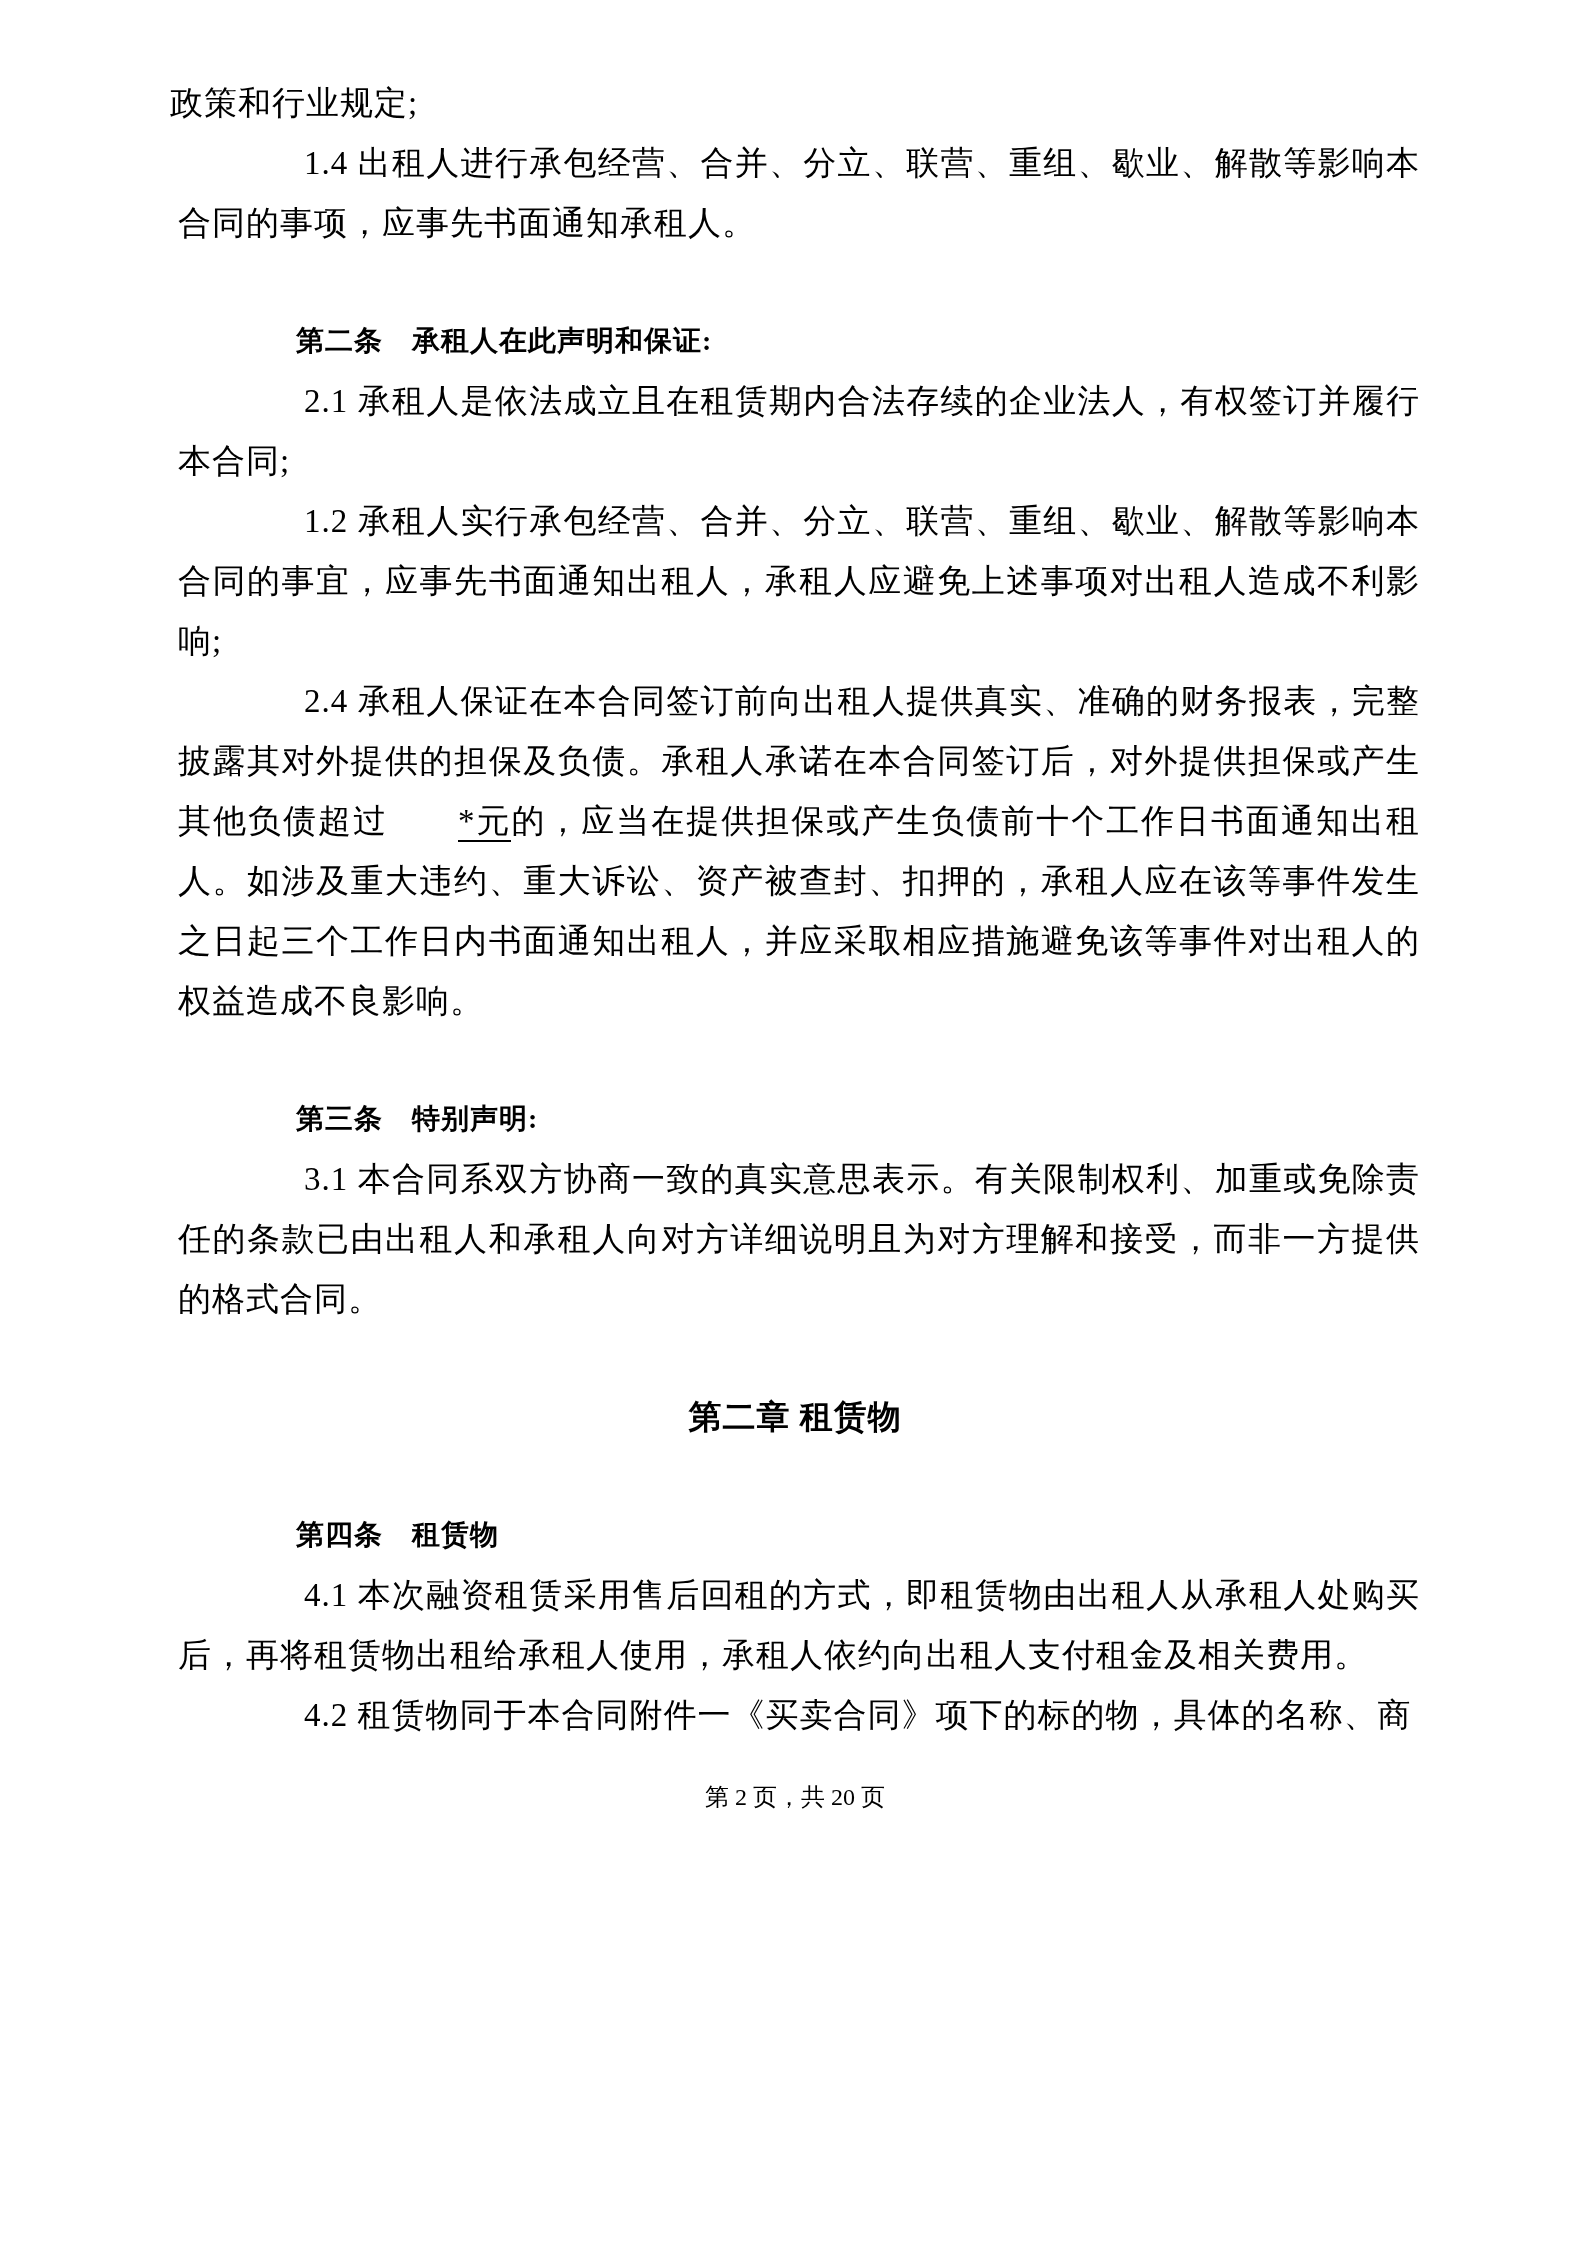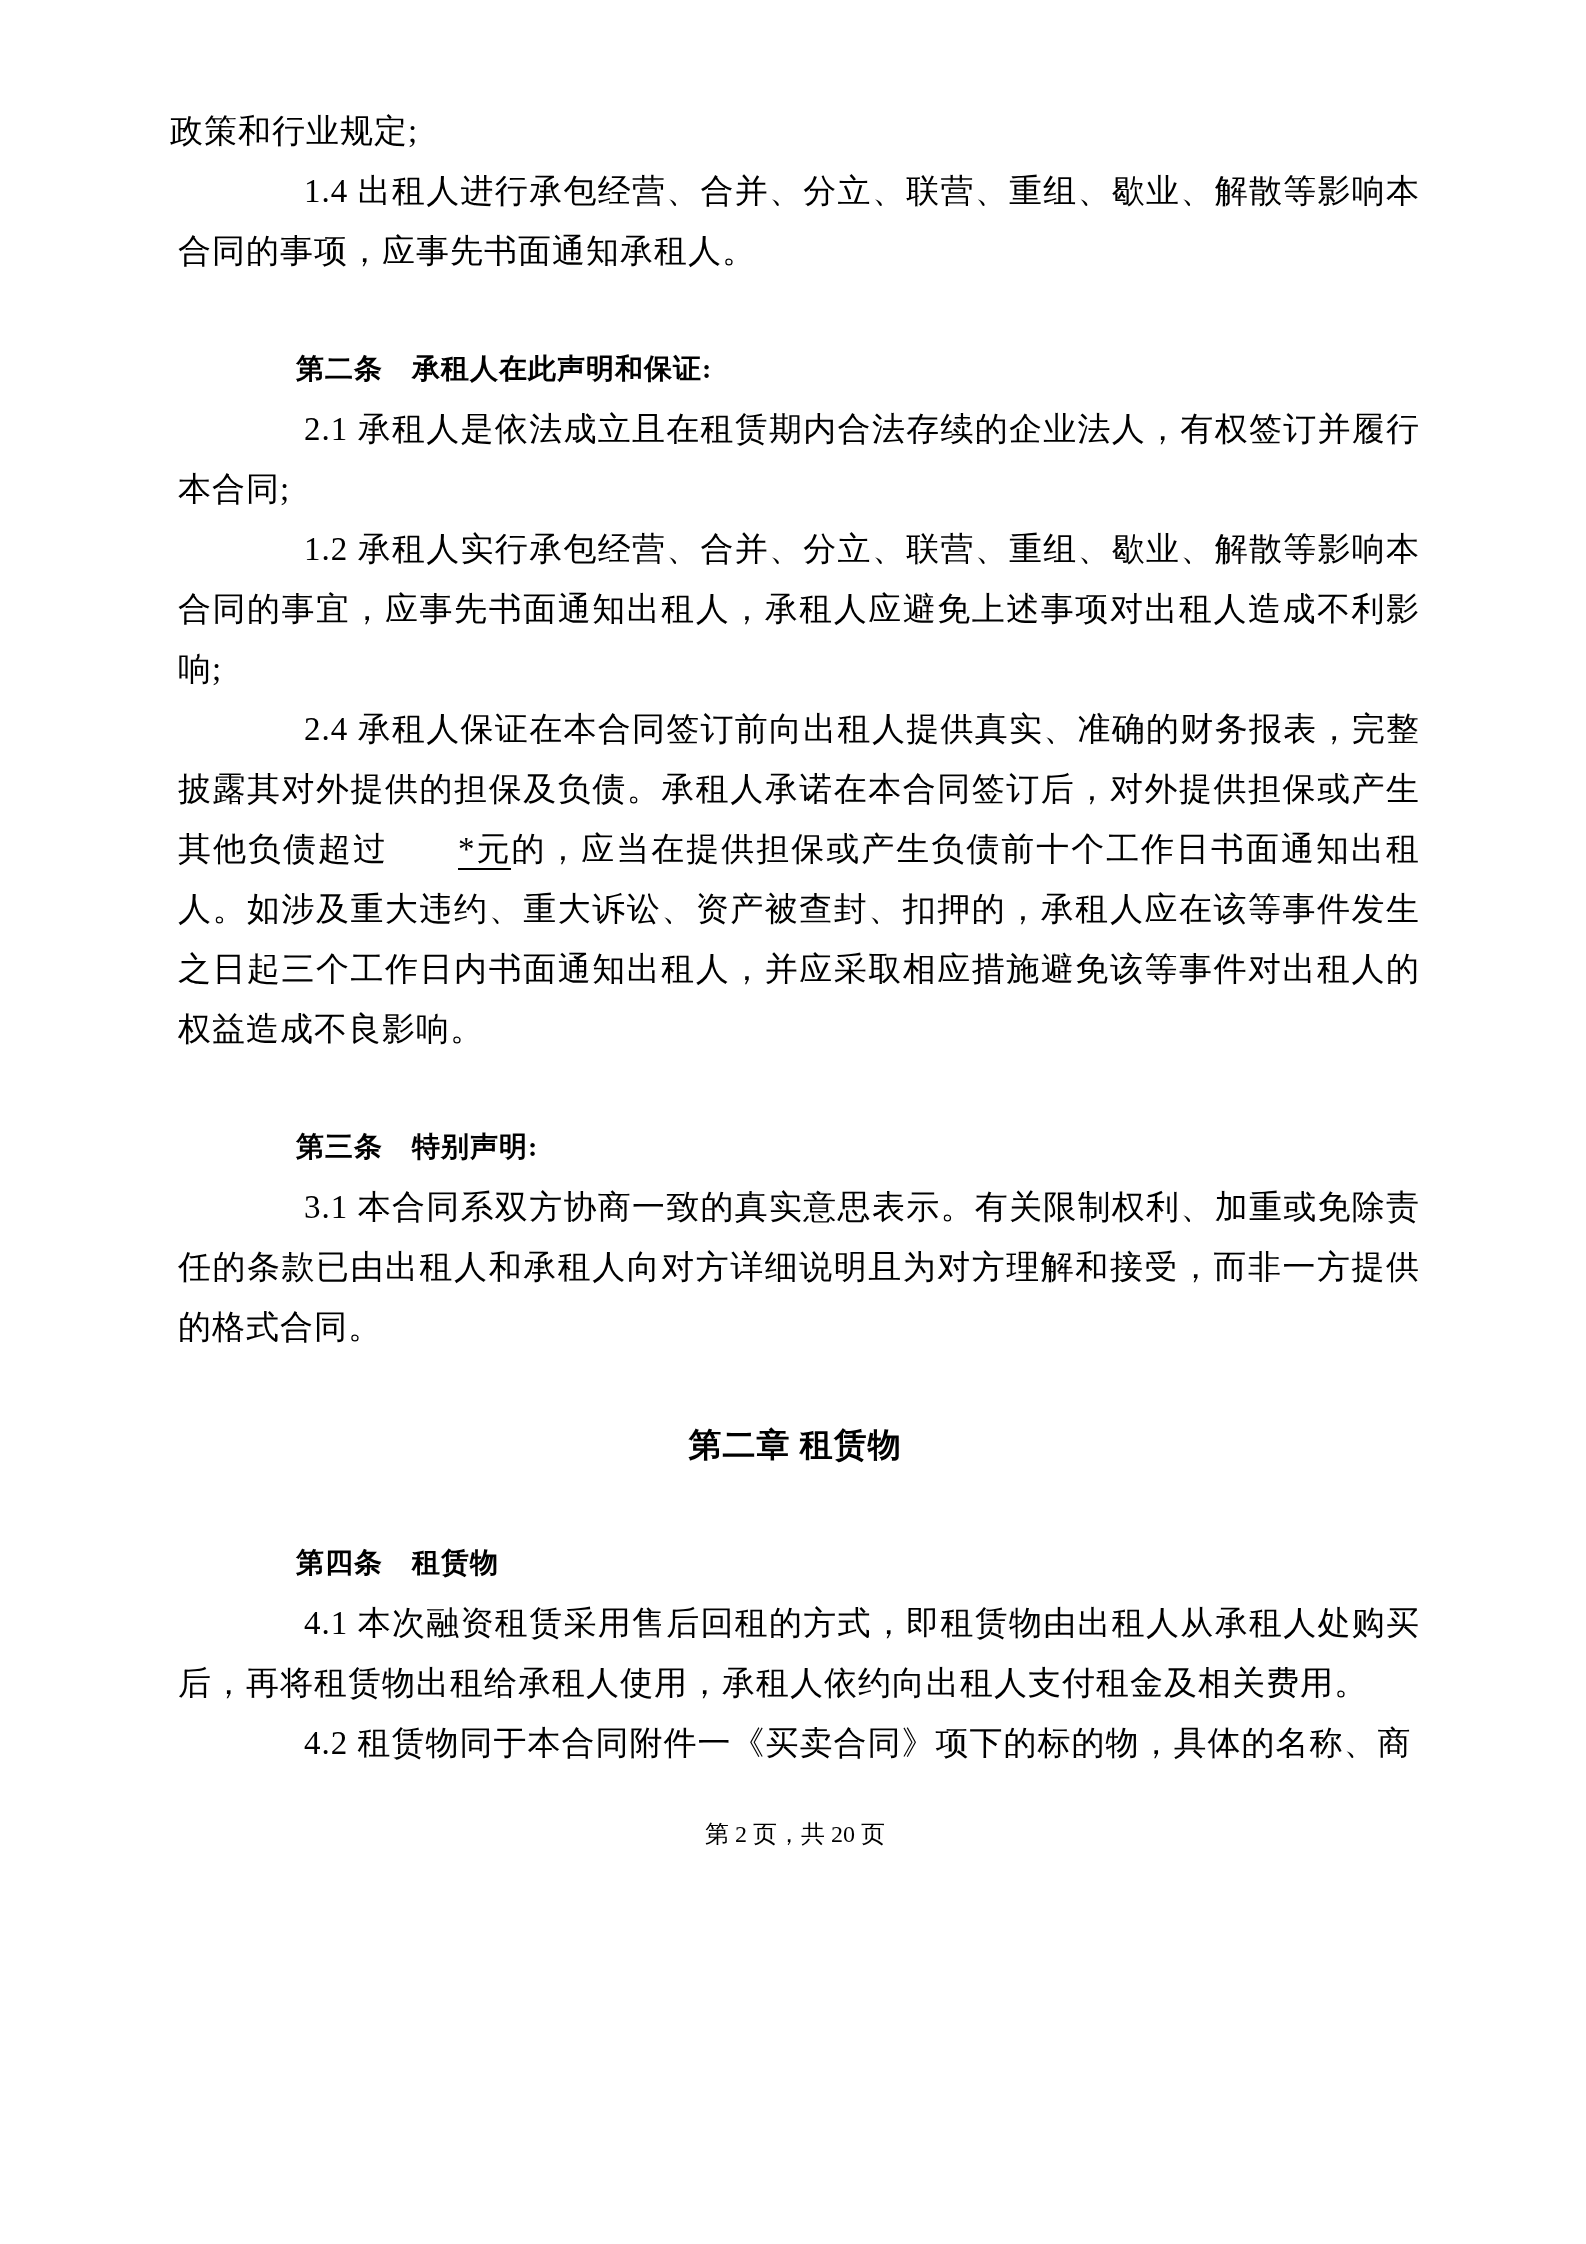--- a/index.html
+++ b/index.html
@@ -7,21 +7,21 @@
   body {
     width: 1586px;
     height: 2244px;
     background: #ffffff;
     color: #000000;
     font-family: "Liberation Serif", "DejaVu Serif", serif;
   }
   .page {
     width: 1586px;
     height: 2244px;
-    padding: 101px 166px 0 170px;
+    padding: 73px 166px 0 170px;
     position: relative;
     background: #ffffff;
   }
   .para {
     margin: 0;
     font-size: 33px;
     line-height: 60px;
     letter-spacing: 1px;
     text-align: justify;
     text-justify: inter-ideograph;
@@ -41,21 +41,21 @@
     line-height: 60px;
     letter-spacing: 1px;
     font-weight: bold;
     text-align: center;
   }
   .underline-blank {
     border-bottom: 2px solid #000000;
     padding-bottom: 1px;
   }
   .footer {
-    margin-top: 44px;
+    margin-top: 35px;
     font-size: 24px;
     line-height: 34px;
     text-align: center;
   }
 </style>
 </head>
 <body>
 
 <div class="page">
 

